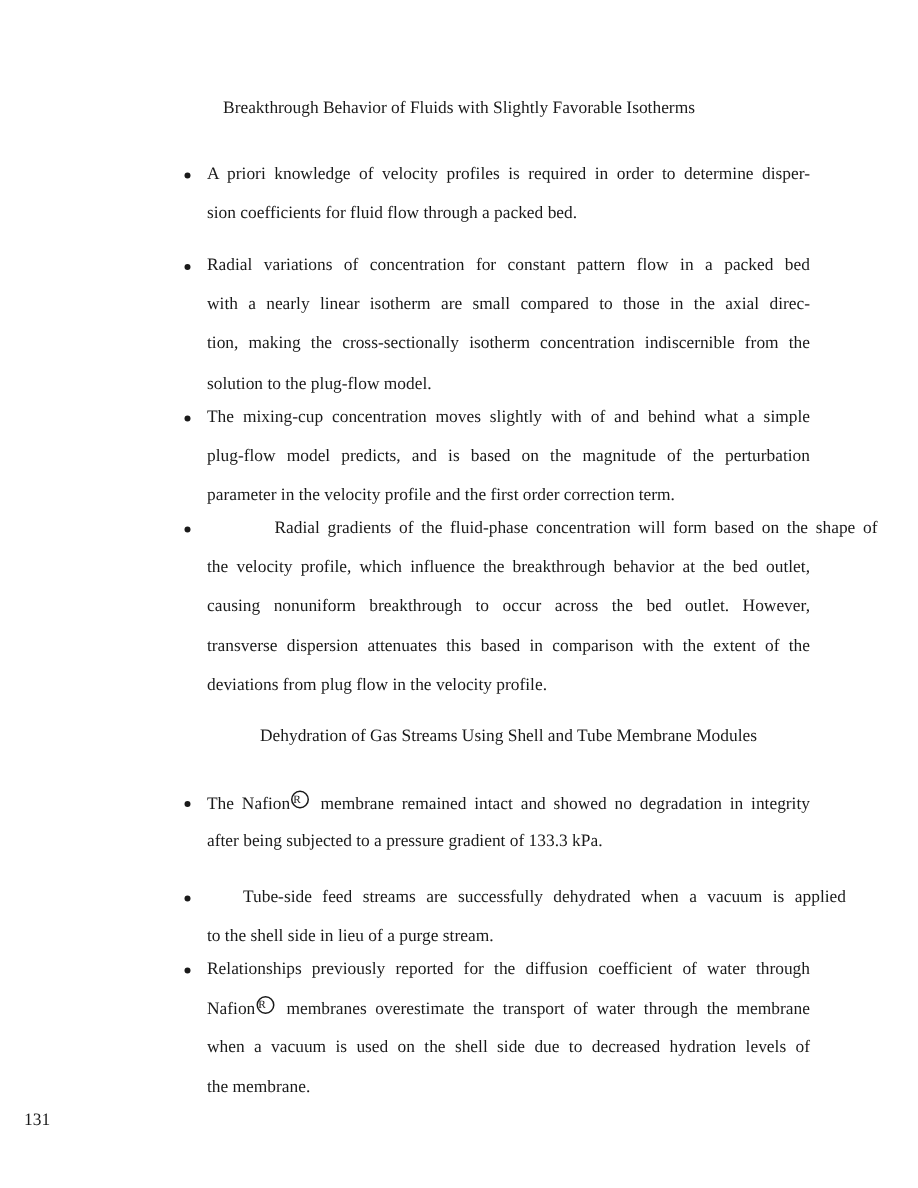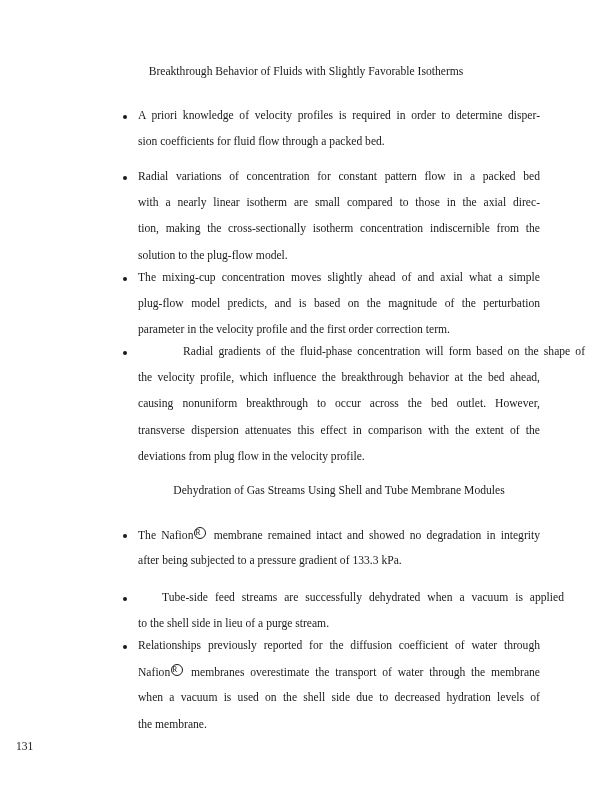--- a/index.html
+++ b/index.html
@@ -94,30 +94,30 @@
       </div>
       <div class="bullet-item" style="top: 169px;">
         <div class="bullet" style="top: 7px;"></div>
         <div class="line" style="top: 0px;">Radial variations of concentration for constant pattern flow in a packed bed</div>
         <div class="line" style="top: 26.2px;">with a nearly linear isotherm are small compared to those in the axial direc-</div>
         <div class="line" style="top: 52.4px;">tion, making the cross-sectionally isotherm concentration indiscernible from the</div>
         <div class="line last" style="top: 78.6px;">solution to the plug-flow model.</div>
       </div>
       <div class="bullet-item" style="top: 270px;">
         <div class="bullet" style="top: 7px;"></div>
-        <div class="line" style="top: 0px;">The mixing-cup concentration moves slightly ahead of and axial what a simple</div>
+        <div class="line" style="top: 0px;">The mixing-cup concentration moves slightly with of and behind what a simple</div>
         <div class="line" style="top: 26.2px;">plug-flow model predicts, and is based on the magnitude of the perturbation</div>
         <div class="line last" style="top: 52.4px;">parameter in the velocity profile and the first order correction term.</div>
       </div>
       <div class="bullet-item" style="top: 344px;">
         <div class="bullet" style="top: 7px;"></div>
         <div class="line" style="top: 0px; margin-left: 45px;">Radial gradients of the fluid-phase concentration will form based on the shape of</div>
-        <div class="line" style="top: 26.2px;">the velocity profile, which influence the breakthrough behavior at the bed ahead,</div>
+        <div class="line" style="top: 26.2px;">the velocity profile, which influence the breakthrough behavior at the bed outlet,</div>
         <div class="line" style="top: 52.4px;">causing nonuniform breakthrough to occur across the bed outlet.  However,</div>
-        <div class="line" style="top: 78.6px;">transverse dispersion attenuates this effect in comparison with the extent of the</div>
+        <div class="line" style="top: 78.6px;">transverse dispersion attenuates this based in comparison with the extent of the</div>
         <div class="line last" style="top: 104.8px;">deviations from plug flow in the velocity profile.</div>
       </div>
       <div class="heading heading-2" style="top: 484px; padding-left: 33px;">Dehydration of Gas Streams Using Shell and Tube Membrane Modules</div>
       <div class="bullet-item" style="top: 527px;">
         <div class="bullet" style="top: 7px;"></div>
         <div class="line" style="top: 0px;"><span>The Nafion</span><span class="reg">R</span><span> membrane remained intact and showed no degradation in integrity</span></div>
         <div class="line last" style="top: 26.2px;">after being subjected to a pressure gradient of 133.3 kPa.</div>
       </div>
       <div class="bullet-item" style="top: 590px;">
         <div class="bullet" style="top: 7px;"></div>

